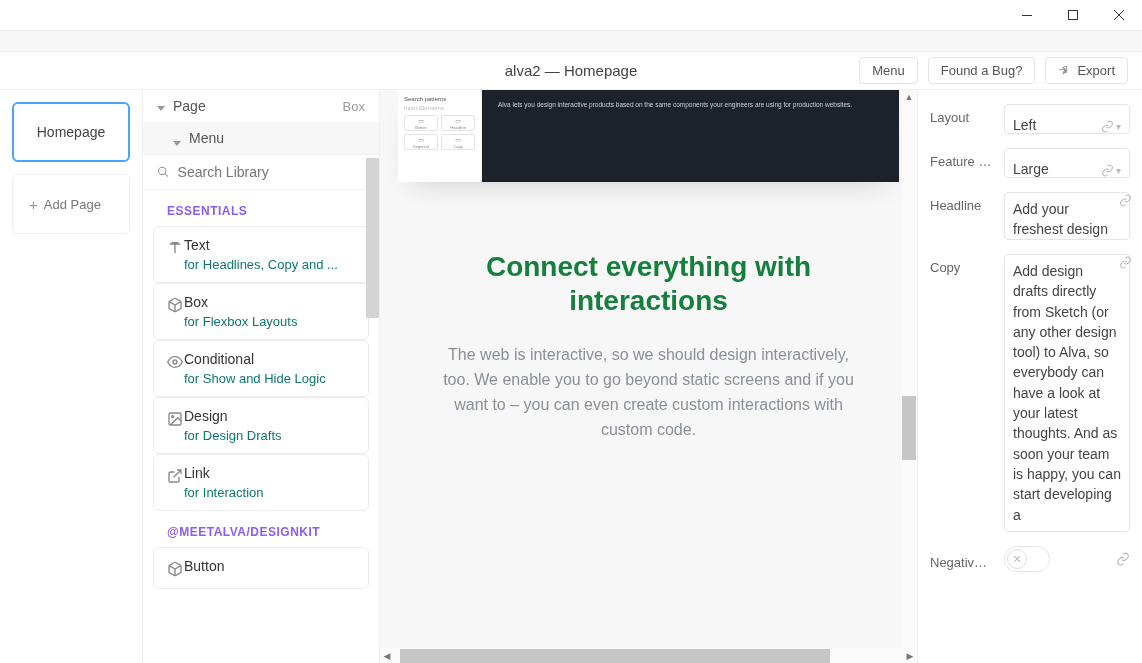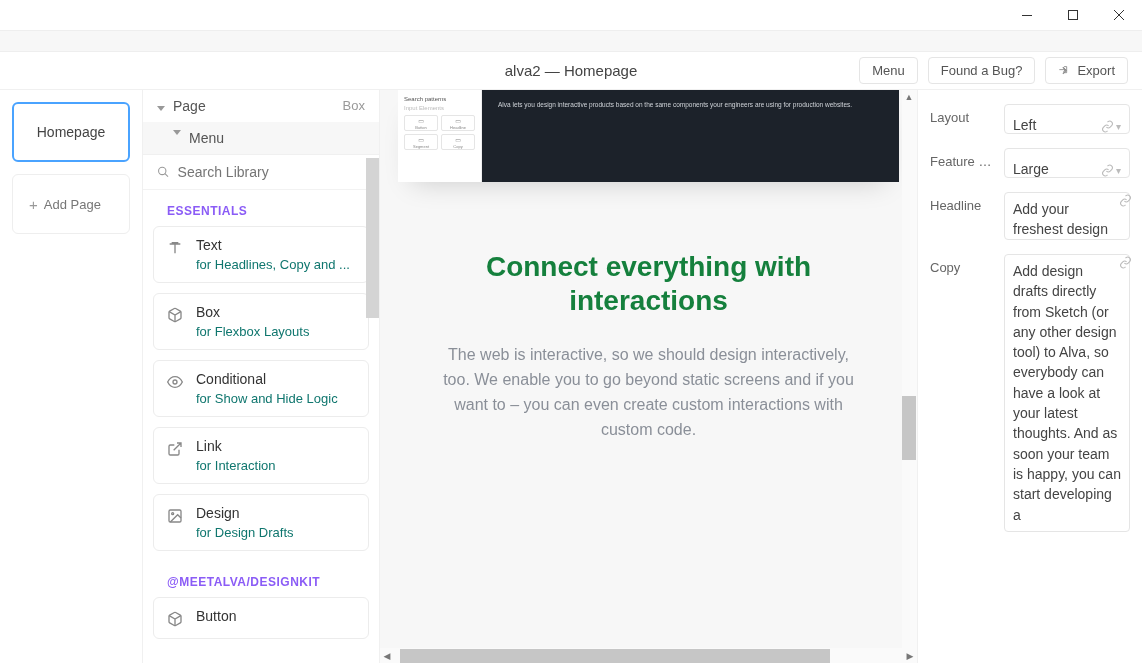--- a/index.html
+++ b/index.html
@@ -17,30 +17,30 @@
 
 .app { display: flex; height: 573px; }
 
 
 .pages-col { width: 143px; border-right: 1px solid #f0f0f0; padding: 12px; }
 .page-card { border: 2px solid #4aa3ff; border-radius: 6px; height: 60px; display: flex; align-items: center; justify-content: center; font-size: 14px; color: #444; background: #fff; }
 .add-page { margin-top: 12px; height: 60px; border: 1px solid #eee; border-radius: 6px; display: flex; align-items: center; gap: 6px; padding-left: 16px; font-size: 13px; color: #777; cursor: pointer; }
 
 
 .outline-col { width: 237px; border-right: 1px solid #f0f0f0; display: flex; flex-direction: column; background: #fff; position: relative; }
-.outline-row { display: flex; align-items: flex-start; padding: 8px 14px; color: #555; }
+.outline-row { display: flex; align-items: flex-end; padding: 8px 14px; color: #555; }
 .outline-row.page-row { justify-content: space-between; }
 .outline-row .tri { display: inline-block; width: 0; height: 0; border-left: 4px solid transparent; border-right: 4px solid transparent; border-top: 5px solid #999; margin-right: 8px; }
 .outline-row.menu-row { padding-left: 30px; background: #f7f7f7; }
 .box-tag { font-size: 13px; color: #999; }
 .search-row { display: flex; align-items: center; padding: 9px 14px; gap: 8px; border-top: 1px solid #f0f0f0; border-bottom: 1px solid #f2f2f2; }
 .search-row input { border: none; outline: none; font-size: 14px; width: 100%; }
 .section-label { font-size: 12px; font-weight: 700; letter-spacing: 0.5px; color: #8b5cf6; padding: 14px 14px 8px; }
 .components { padding: 0 10px; overflow-y: auto; flex: 1; }
-.comp-card { border: 1px solid #ececec; border-radius: 6px; padding: 10px 12px; margin-bottom: 10px; display: flex; gap: 12px; cursor: pointer; background: #fff; }
+.comp-card { border: 1px solid #ececec; border-radius: 6px; padding: 10px 12px; display: flex; cursor: pointer; background: #fff; }
 .comp-icon { width: 18px; height: 18px; display: flex; align-items: center; justify-content: center; color: #777; flex-shrink: 0; margin-top: 2px; }
 .comp-title { font-size: 14px; color: #333; }
 .comp-sub { font-size: 13px; color: #0f766e; margin-top: 4px; white-space: nowrap; overflow: hidden; text-overflow: ellipsis; }
 .outline-scroll { position: absolute; right: 0; top: 68px; width: 13px; height: 160px; background: #d4d4d4; border-radius: 0; }
 
 
 .canvas-col { flex: 1; background: #f7f7f7; position: relative; overflow: hidden; }
 .preview-thumb { position: absolute; top: 0; left: 18px; right: 18px; height: 92px; background: #fff; box-shadow: 0 14px 28px -14px rgba(0,0,0,0.18); display: flex; }
 .thumb-left { width: 84px; border-right: 1px solid #eee; padding: 6px; font-size: 6px; color: #888; }
 .thumb-left .t-title { color: #555; margin-bottom: 3px; }
@@ -179,40 +179,40 @@
             </svg>
           </div>
           <div style="min-width:0;">
             <div class="comp-title">Conditional</div>
             <div class="comp-sub">for Show and Hide Logic</div>
           </div>
         </div>
         <div class="comp-card">
           <div class="comp-icon">
             <svg width="16" height="16" viewBox="0 0 24 24" fill="none" stroke="#888" stroke-width="2">
-              <path d="M18 13v6a2 2 0 0 1-2 2H5a2 2 0 0 1-2-2V8a2 2 0 0 1 2-2h6"></path>
-              <path d="M15 3h6v6M10 14L21 3"></path>
-            </svg>
-          </div>
-          <div style="min-width:0;">
-            <div class="comp-title">Link</div>
-            <div class="comp-sub">for Interaction</div>
-          </div>
-        </div>
-        <div class="comp-card">
-          <div class="comp-icon">
-            <svg width="16" height="16" viewBox="0 0 24 24" fill="none" stroke="#888" stroke-width="2">
               <rect x="3" y="3" width="18" height="18" rx="2"></rect>
               <circle cx="8.5" cy="8.5" r="1.5"></circle>
               <path d="M21 15l-5-5L5 21"></path>
             </svg>
           </div>
           <div style="min-width:0;">
             <div class="comp-title">Design</div>
             <div class="comp-sub">for Design Drafts</div>
+          </div>
+        </div>
+        <div class="comp-card">
+          <div class="comp-icon">
+            <svg width="16" height="16" viewBox="0 0 24 24" fill="none" stroke="#888" stroke-width="2">
+              <path d="M18 13v6a2 2 0 0 1-2 2H5a2 2 0 0 1-2-2V8a2 2 0 0 1 2-2h6"></path>
+              <path d="M15 3h6v6M10 14L21 3"></path>
+            </svg>
+          </div>
+          <div style="min-width:0;">
+            <div class="comp-title">Link</div>
+            <div class="comp-sub">for Interaction</div>
           </div>
         </div>
         <div class="section-label">@MEETALVA/DESIGNKIT</div>
         <div class="comp-card">
           <div class="comp-icon">
             <svg width="16" height="16" viewBox="0 0 24 24" fill="none" stroke="#888" stroke-width="2">
               <path d="M21 16V8a2 2 0 0 0-1-1.73l-7-4a2 2 0 0 0-2 0l-7 4A2 2 0 0 0 3 8v8a2 2 0 0 0 1 1.73l7 4a2 2 0 0 0 2 0l7-4A2 2 0 0 0 21 16z"></path>
               <path d="M3.27 6.96L12 12l8.73-5.04M12 22V12"></path>
             </svg>
           </div>
@@ -304,14 +304,25 @@
         </svg>
     </div>
     <div class="prop-row" style="position:relative;">
       <div class="prop-label">Copy</div>
       <textarea class="textarea" id="ta-copy" style="height: 278px;">Add design drafts directly from Sketch (or any other design tool) to Alva, so everybody can have a look at your latest thoughts. And as soon your team is happy, you can start developing a</textarea>
       <svg width="13" height="13" viewBox="0 0 24 24" fill="none" stroke="#bbb" stroke-width="2" style="position:absolute;right:-2px;top:2px;">
           <path d="M10 13a5 5 0 0 0 7 0l3-3a5 5 0 0 0-7-7l-1 1"></path>
           <path d="M14 11a5 5 0 0 0-7 0l-3 3a5 5 0 0 0 7 7l1-1"></path>
         </svg>
     </div>
+    <div class="prop-row neg">
+      <div class="prop-label">Negative...</div>
+      <div class="toggle-pill">
+        <div class="toggle-knob">✕</div>
+      </div>
+      <div style="flex:1"></div>
+      <svg class="link-icon" width="14" height="14" viewBox="0 0 24 24" fill="none" stroke="#bbb" stroke-width="2">
+          <path d="M10 13a5 5 0 0 0 7 0l3-3a5 5 0 0 0-7-7l-1 1"></path>
+          <path d="M14 11a5 5 0 0 0-7 0l-3 3a5 5 0 0 0 7 7l1-1"></path>
+        </svg>
+    </div>
   </div>
 </div>
 
 </body></html>

